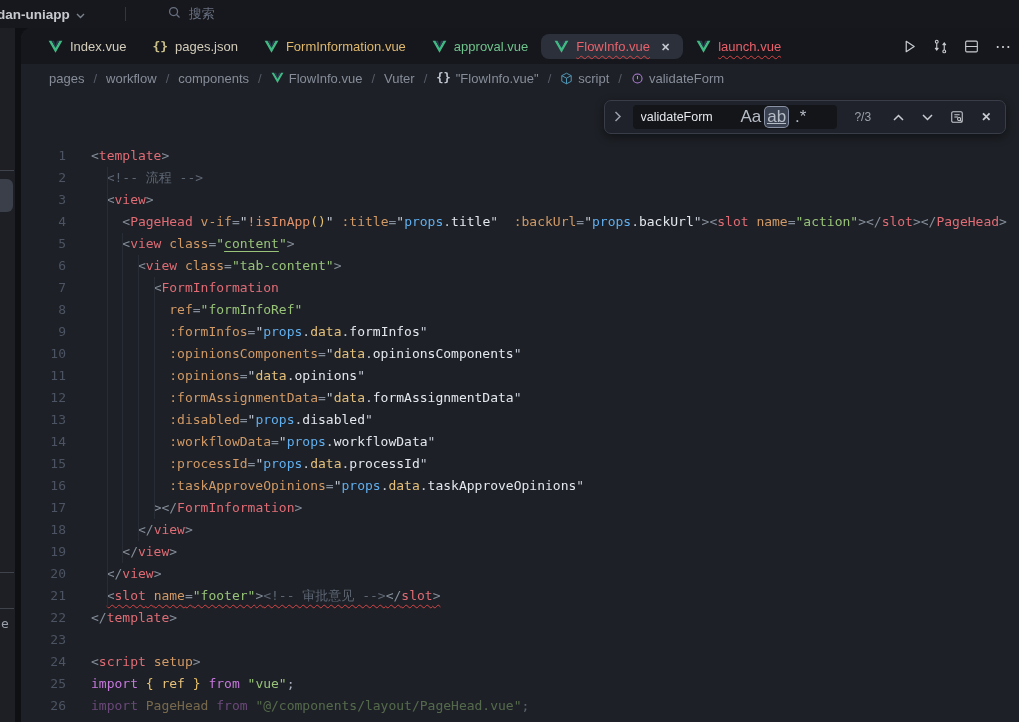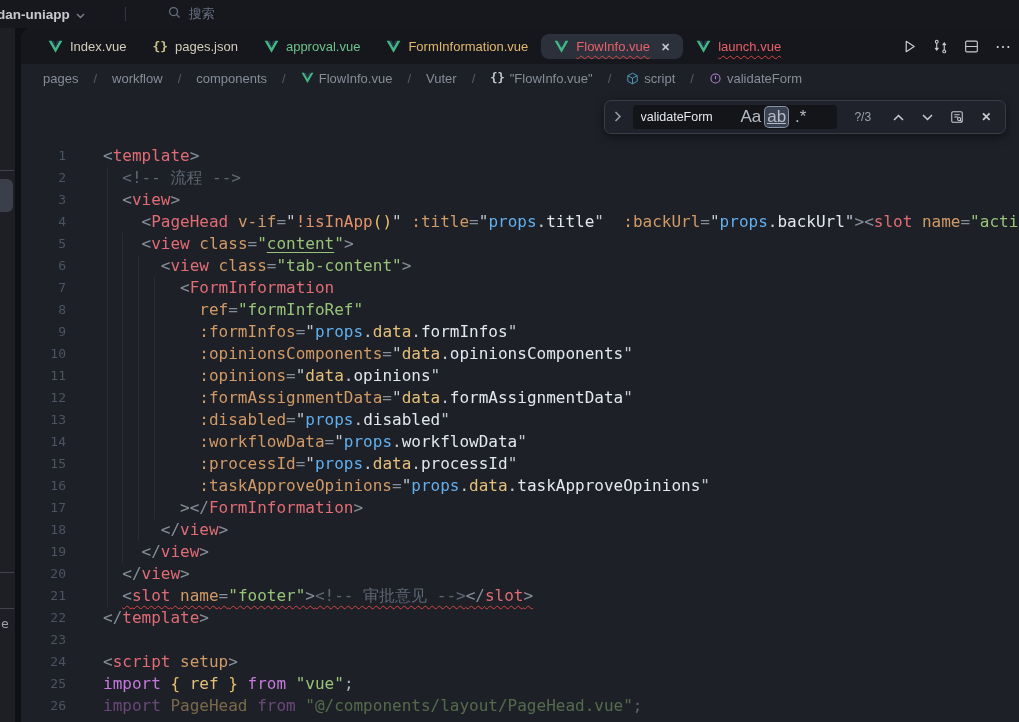--- a/index.html
+++ b/index.html
@@ -29,30 +29,30 @@
   .tab.active { background:#2c303a; }
   .tab .close { margin-left:4px; color:#c3c8d0; font-size:11px; font-weight:700; }
   .sq { text-decoration-line:underline; text-decoration-style:wavy; text-decoration-color:#d64545;
         text-decoration-thickness:1px; text-underline-offset:4px; -webkit-text-decoration-skip-ink:none; text-decoration-skip-ink:none; }
   .tab-actions { margin-left:auto; display:flex; align-items:center; gap:16px; padding-right:0; }
   .tab-actions .act { display:flex; align-items:center; color:#c9ccd1; cursor:pointer; }
   .ellipsis-glyph { color:#c9ccd1; font-size:16px; letter-spacing:1px; width:18px; overflow:hidden; display:inline-block; }
   .json-braces { color:#cbc08a; font-size:13px; font-weight:700; font-family:"DejaVu Sans Mono", monospace; }
 
   
-  .breadcrumbs { height:28px; display:flex; align-items:center; gap:15px; padding-left:22px;
+  .breadcrumbs { height:28px; display:flex; align-items:center; gap:9px; padding-left:28px;
                  font-size:13px; color:#868d99; background:#1d2026; flex:none; }
   .crumb { display:flex; align-items:center; gap:5px; cursor:pointer; }
   .crumb-sep { color:#555b66; }
 
   
   .code-area { position:relative; flex:1; padding-top:53px; font-family:"DejaVu Sans Mono", monospace; }
   .code-row { height:22px; line-height:22px; display:flex; white-space:pre; }
   .gutter { width:45px; text-align:right; color:#4c5463; font-size:13px; flex:none; user-select:none; }
-  .code-text { margin-left:37px; font-size:16px; color:#abb2bf; }
+  .code-text { margin-left:25px; font-size:13px; color:#abb2bf; }
   .indent-guide { position:absolute; width:1px; background:#272c35; }
   .fade { opacity:.45; }
 
   .c-pl  { color:#abb2bf; }
   .c-p   { color:#848d99; }
   .c-tag { color:#e06c75; }
   .c-at  { color:#d19a66; }
   .c-st  { color:#98c379; }
   .c-su  { color:#98c379; text-decoration:underline; text-underline-offset:3px; }
   .c-q   { color:#c2c8d2; }
@@ -134,30 +134,30 @@
             </span>
             <span style="color: rgb(211, 204, 186);">pages.json</span>
           </div>
           <div class="tab">
             <span style="display: flex;">
               <svg width="15" height="13.5" viewBox="0 0 24 21">
                 <path d="M1 1h4.6L12 12.1 18.4 1H23L12 20z" fill="#41b883"></path>
                 <path d="M5.6 1 12 12.1 18.4 1h-4L12 8.7 9.6 1z" fill="#2b3a4d"></path>
               </svg>
             </span>
+            <span style="color: rgb(223, 184, 110);">FormInformation.vue</span>
+          </div>
+          <div class="tab">
+            <span style="display: flex;">
+              <svg width="15" height="13.5" viewBox="0 0 24 21">
+                <path d="M1 1h4.6L12 12.1 18.4 1H23L12 20z" fill="#41b883"></path>
+                <path d="M5.6 1 12 12.1 18.4 1h-4L12 8.7 9.6 1z" fill="#2b3a4d"></path>
+              </svg>
+            </span>
             <span style="color: rgb(111, 194, 140);">approval.vue</span>
-          </div>
-          <div class="tab">
-            <span style="display: flex;">
-              <svg width="15" height="13.5" viewBox="0 0 24 21">
-                <path d="M1 1h4.6L12 12.1 18.4 1H23L12 20z" fill="#41b883"></path>
-                <path d="M5.6 1 12 12.1 18.4 1h-4L12 8.7 9.6 1z" fill="#2b3a4d"></path>
-              </svg>
-            </span>
-            <span style="color: rgb(223, 184, 110);">FormInformation.vue</span>
           </div>
           <div class="tab active">
             <span style="display: flex;">
               <svg width="15" height="13.5" viewBox="0 0 24 21">
                 <path d="M1 1h4.6L12 12.1 18.4 1H23L12 20z" fill="#41b883"></path>
                 <path d="M5.6 1 12 12.1 18.4 1h-4L12 8.7 9.6 1z" fill="#2b3a4d"></path>
               </svg>
             </span>
             <span class="sq" style="color: rgb(232, 97, 106);">FlowInfo.vue</span>
             <span class="close">✕</span>

